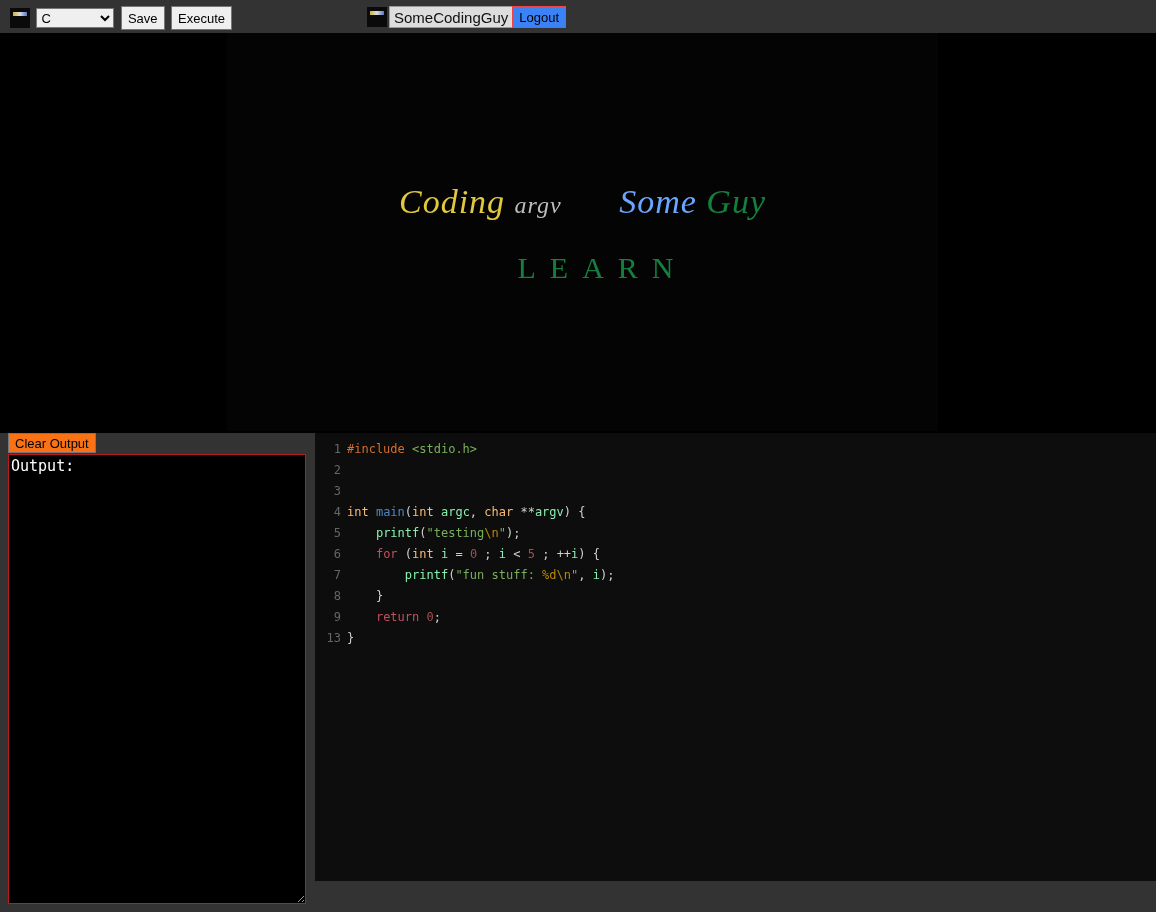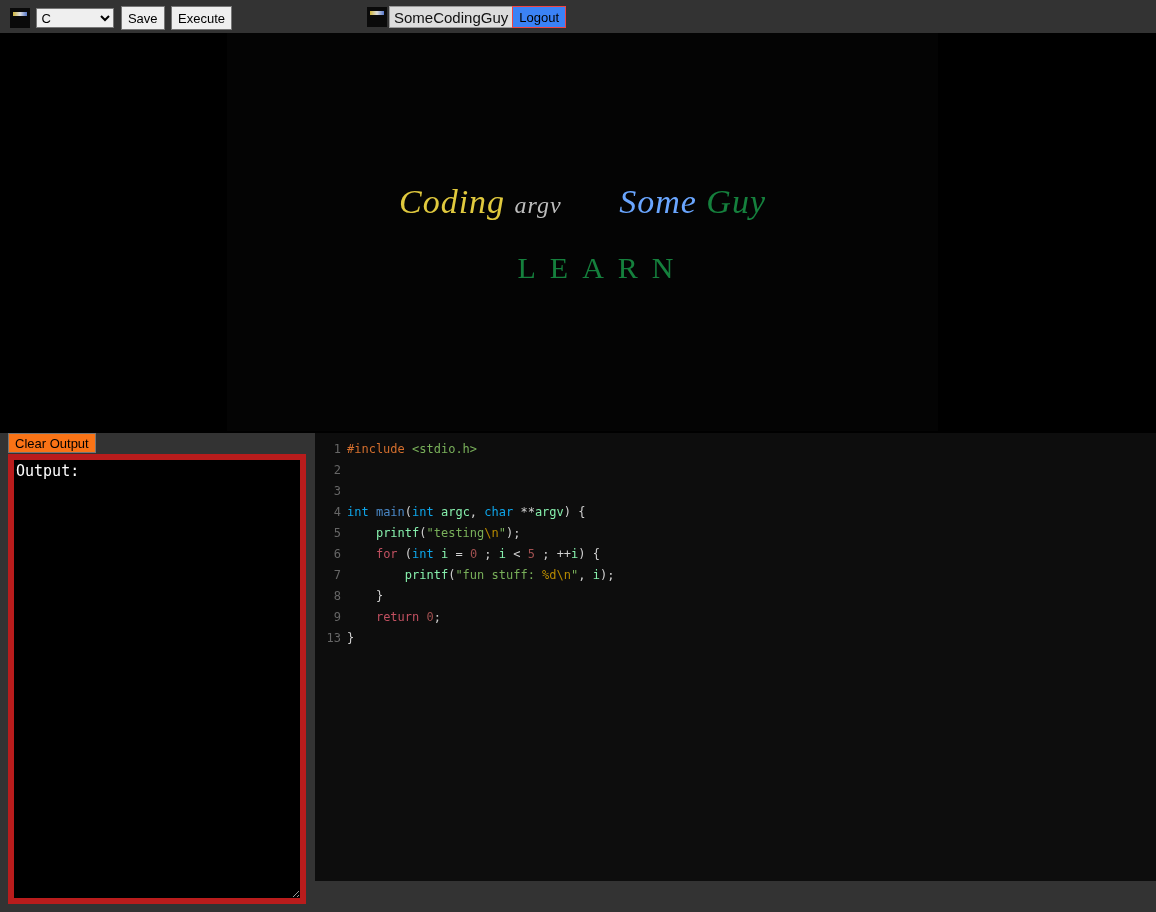--- a/index.html
+++ b/index.html
@@ -100,41 +100,41 @@
   }
   button.clear{
     font-size:13px; height:20px;
     background:#f97316;border:1px solid #767676;
     padding:0 6px; cursor:pointer;
   }
   textarea.output{
     position:absolute; left:8px; top:454px;
     width:298px; height:450px;
     background:#000; color:#fff;
-    border:6px solid #b91c1c;
+    border:1px solid #b91c1c;
     font-family:"DejaVu Sans Mono","Consolas",monospace;
     font-size:15px;
     padding:2px 2px;
     resize:both;
   }
   .editor{
     position:absolute; left:315px; top:433px;
     width:841px; height:448px;
     background:#0d0d0d;
     font-family:"DejaVu Sans Mono","Consolas",monospace;
     font-size:12px;
     color:#d0d0d0;
     padding-top:6px;
     overflow:hidden;
   }
   .code-line{ white-space:pre; height:21px; line-height:21px;}
   .ln{ display:inline-block; width:26px; text-align:right; color:#666; margin-right:6px;}
   .tok-pp{ color:#d36e2d;} 
   .tok-inc{ color:#79b05a;} 
-  .tok-type{ color:#0ea5e9;}
+  .tok-type{ color:#fdba74;}
   .tok-fn{ color:#4a88c7;}
   .tok-kw{ color:#c05060;}
   .tok-str{ color:#79b05a;}
   .tok-esc{ color:#b58900;}
   .tok-num{ color:#a05050;}
   .tok-op{ color:#d0d0d0;}
   .tok-id{ color:#86efac;}
 </style>
 </head>
 <body>

